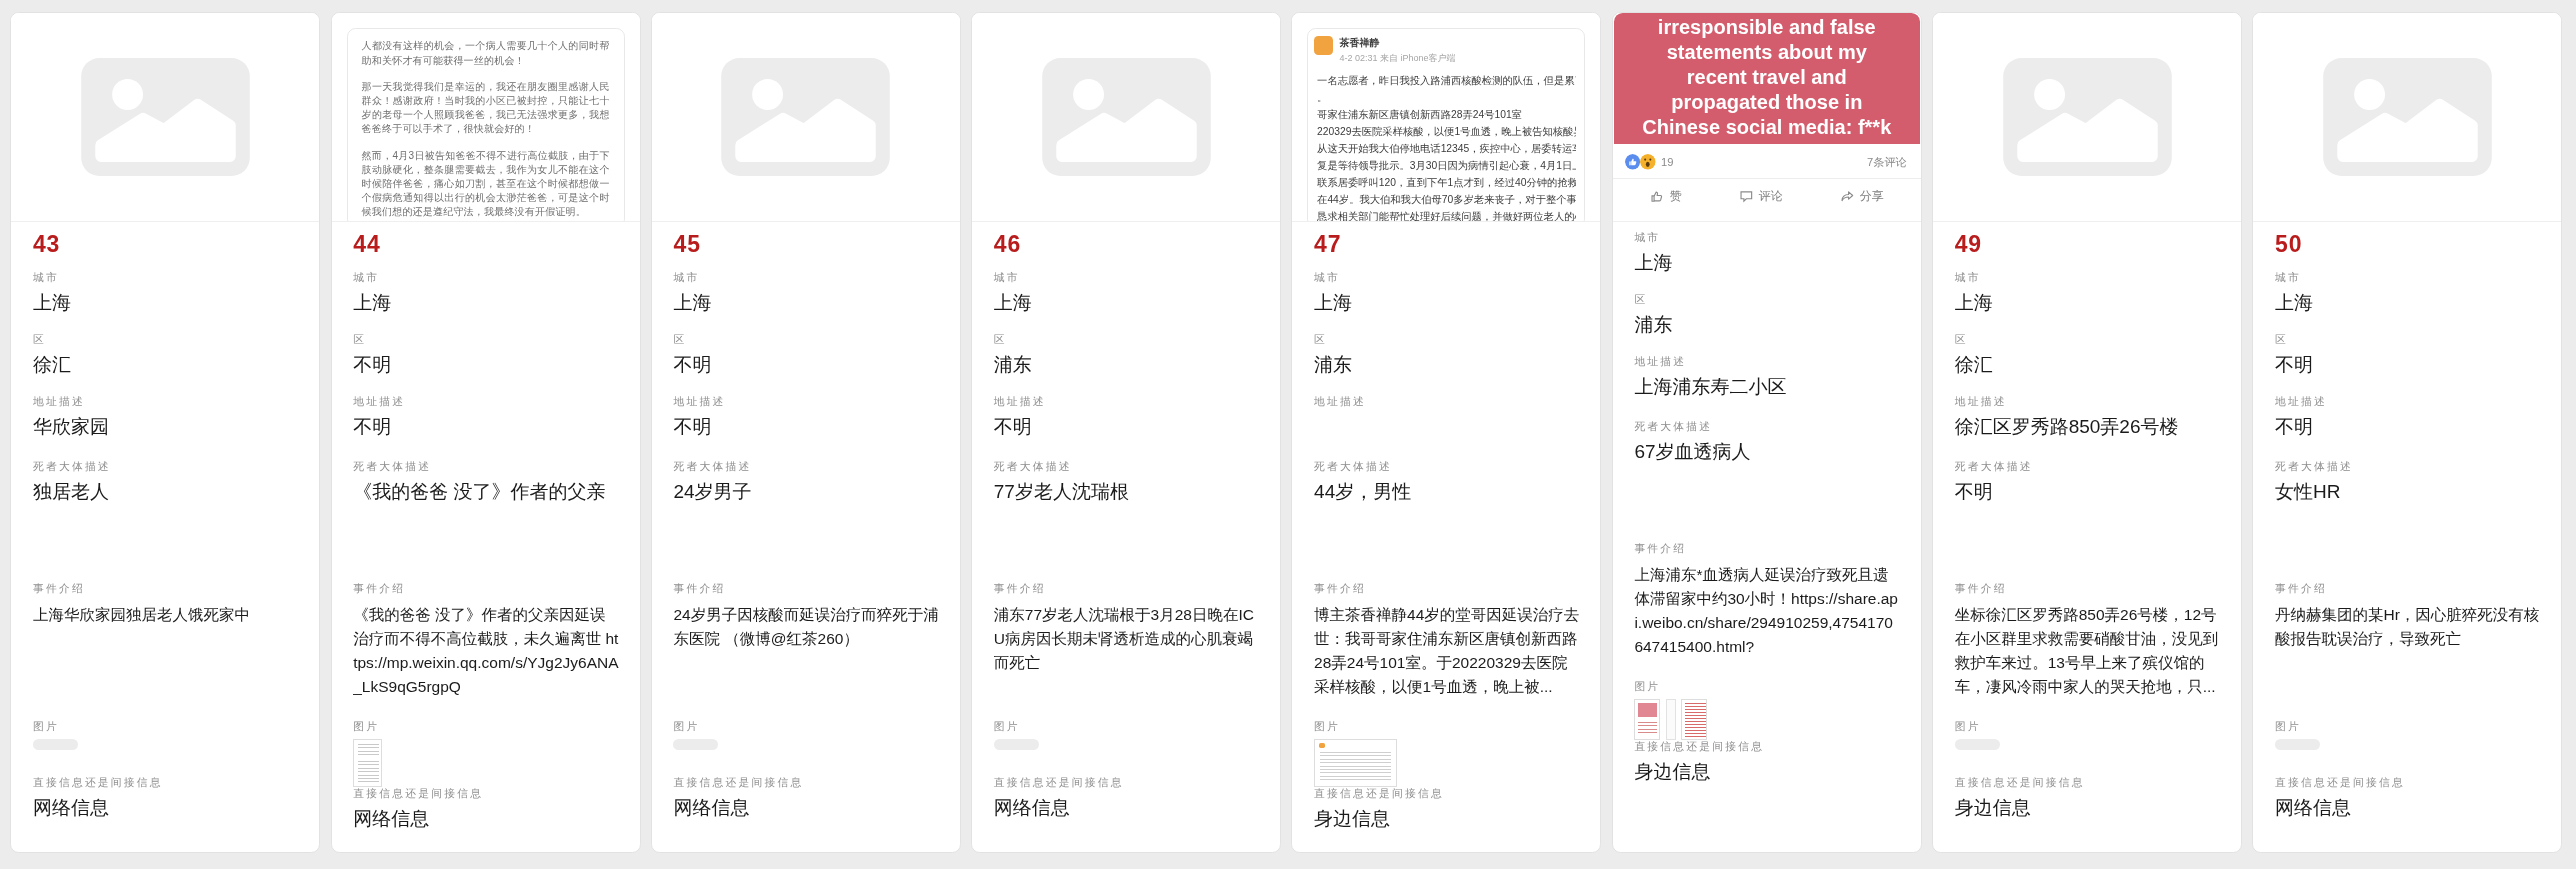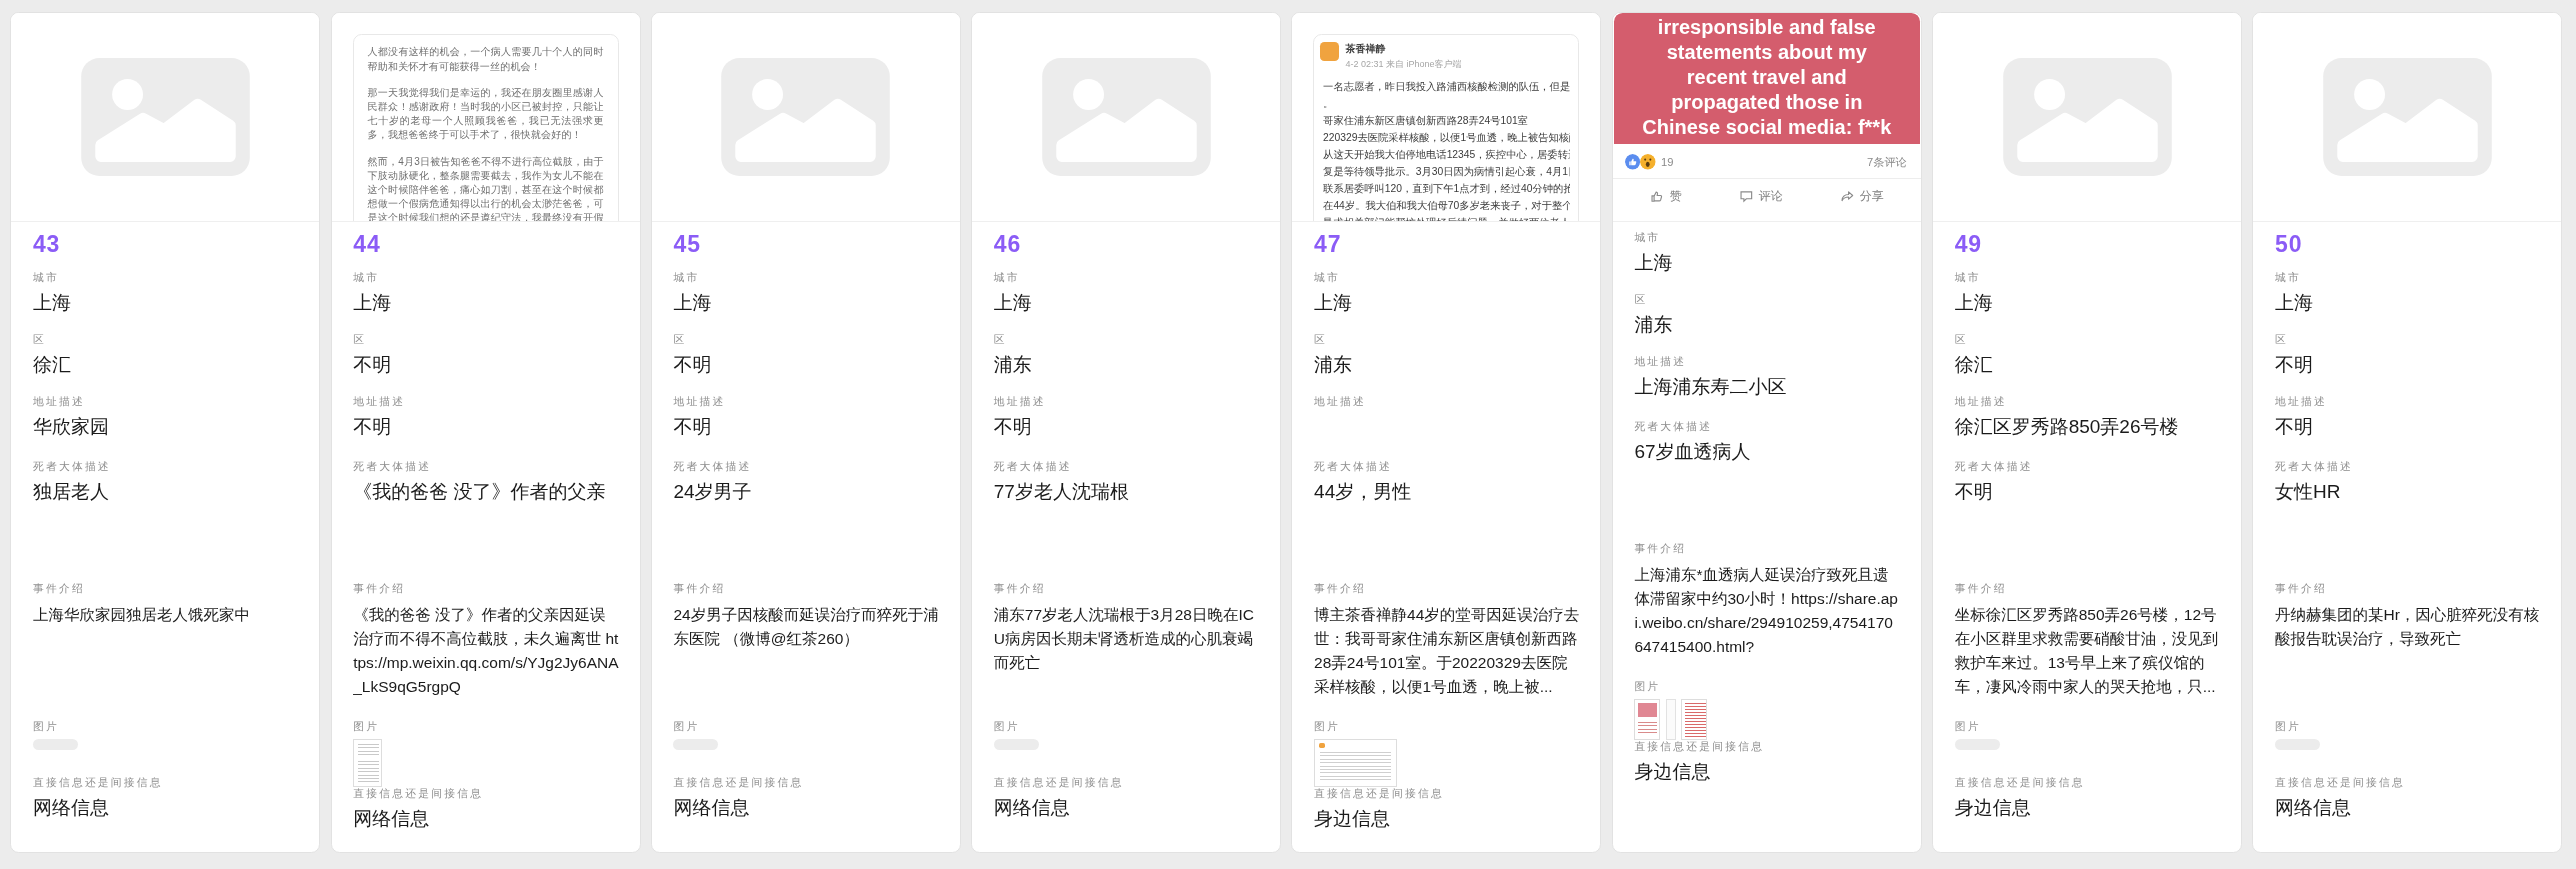--- a/index.html
+++ b/index.html
@@ -23,21 +23,21 @@
   }
   .media{
     box-sizing:border-box;height:209px;min-height:209px;
     border-bottom:0.9px solid #efefef;overflow:hidden;position:relative;
     background:#fff;
   }
   
   .ph-wrap{width:100%;height:100%;display:flex;align-items:center;justify-content:center;}
   
   .shot{
-    box-sizing:border-box;margin:21px;border:0.9px solid #e8e8e8;border-radius:8.6px;
+    box-sizing:border-box;margin:15px;border:0.9px solid #e8e8e8;border-radius:8.6px;
     height:200px;overflow:hidden;background:#fff;
   }
   .shot.article{padding:10.3px 14px;}
   .shot.article p{
     margin:0 0 12px 0;font-size:10px;line-height:14.2px;color:#6d6d6d;
     text-align:justify;letter-spacing:0.2px;filter:blur(0.3px);
   }
   .shot.weibo{padding:7px 8.6px;}
   .wb-head{display:flex;align-items:flex-start;gap:6px;margin-bottom:7px;}
   .wb-avatar{width:19px;height:19px;border-radius:4.3px;background:#f0a33f;flex:none;margin-left:-2.6px;}
@@ -60,21 +60,21 @@
   .fb-like .spacer{flex:1;}
   .react{width:15.5px;height:15.5px;border-radius:50%;flex:none;}
   .react.wow{margin-left:-5.2px;}
   .fb-actions{
     flex:none;display:flex;justify-content:space-around;align-items:center;
     padding:8.6px 8.6px;color:#7d7d7d;font-size:12px;
   }
   .fb-action{display:flex;align-items:center;gap:5.2px;}
   
   .body{box-sizing:border-box;flex:1;padding:8.6px 21px 0 21.6px;display:flex;flex-direction:column;}
-  .num{font-size:23px;font-weight:600;color:#8b5cf6;min-height:40px;letter-spacing:0.9px;}
+  .num{font-size:23px;font-weight:600;color:#b91c1c;min-height:40px;letter-spacing:0.9px;}
   .sec{display:block;}
   .lbl{font-size:10.8px;color:#8e8e8e;letter-spacing:2.2px;margin-bottom:7px;}
   .val{font-size:19px;color:#1b1b1b;line-height:22.4px;}
   .s-city{min-height:62px;}
   .s-district{min-height:62px;}
   .s-address{min-height:65px;}
   .s-deceased{min-height:122px;}
   .s-event{min-height:138px;}
   .s-event .val{font-size:15.5px;line-height:24px;word-break:break-all;}
   .s-pic{min-height:56px;}

